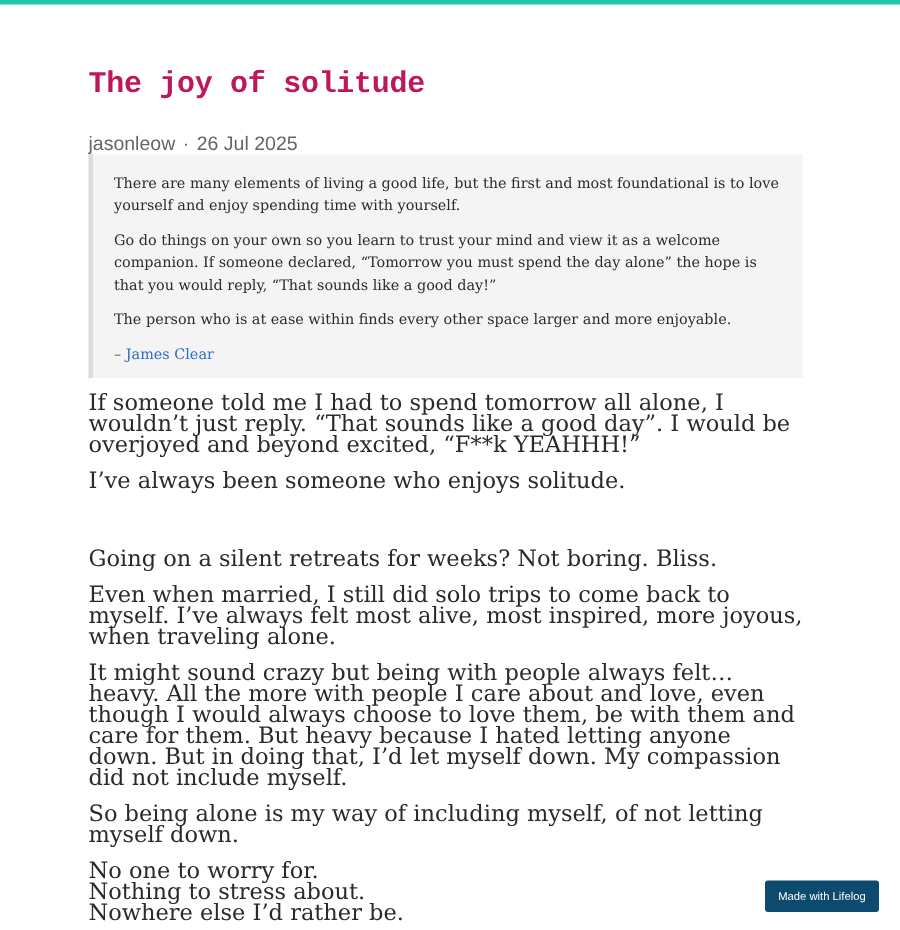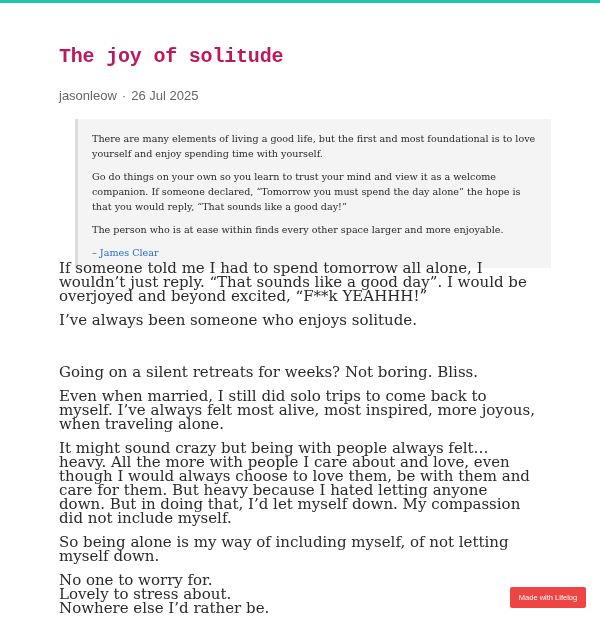--- a/index.html
+++ b/index.html
@@ -28,47 +28,47 @@
   .quote p { margin: 0 0 8px 0; }
   .quote .attrib { color: #2b6cc4; margin-top: 6px; }
   .quote .attrib .dash { color: #555; }
   .body {
     position: absolute; top: 261px; left: 0; width: 476px;
     font-family: "DejaVu Serif", serif; font-size: 15px; line-height: 14px; color: #2a2a2a;
   }
   .body p { margin: 0 0 10px 0; }
   .made-with {
     position: absolute; left: 510px; top: 587px; width: 76px; height: 21px;
-    background: #ef4444; color: #fff; border-radius: 2px;
+    background: #0c4a6e; color: #fff; border-radius: 2px;
     font-family: "Liberation Sans", sans-serif; font-size: 7.5px;
     display: flex; align-items: center; justify-content: center; white-space: nowrap;
   }
 </style>
 </head>
 <body>
 
 <div class="top-bar"></div>
 
 <article class="article">
   <h1 class="title">The joy of solitude</h1>
   <div class="meta">
     <span>jasonleow</span><span class="dot">·</span><span>26 Jul 2025</span>
   </div>
 
-  <blockquote class="quote" style="margin:16px;">
+  <blockquote class="quote" style="margin:0;">
     <p>There are many elements of living a good life, but the first and most foundational is to love yourself and enjoy spending time with yourself.</p>
     <p>Go do things on your own so you learn to trust your mind and view it as a welcome companion. If someone declared, “Tomorrow you must spend the day alone” the hope is that you would reply, “That sounds like a good day!”</p>
     <p>The person who is at ease within finds every other space larger and more enjoyable.</p>
     <p class="attrib"><span class="dash">–</span> <span>James Clear</span></p>
   </blockquote>
 
   <div class="body">
     <p><span>If someone told me I had to spend tomorrow all alone, I wouldn’t just reply. “That sounds like a good day”. I would be overjoyed and beyond excited, “F**k YEAHHH!”</span></p>
     <p><span>I’ve always been someone who enjoys solitude.</span></p>
     <p><br><br><span>Going on a silent retreats for weeks? Not boring. Bliss.</span></p>
     <p><span>Even when married, I still did solo trips to come back to myself. I’ve always felt most alive, most inspired, more joyous, when traveling alone.</span></p>
     <p><span>It might sound crazy but being with people always felt… heavy. All the more with people I care about and love, even though I would always choose to love them, be with them and care for them. But heavy because I hated letting anyone down. But in doing that, I’d let myself down. My compassion did not include myself.</span></p>
     <p><span>So being alone is my way of including myself, of not letting myself down.</span></p>
-    <p><span>No one to worry for.</span><br><span>Lovely to stress about.</span><br><span>Nowhere else I’d rather be.</span></p>
+    <p><span>No one to worry for.</span><br><span>Nothing to stress about.</span><br><span>Nowhere else I’d rather be.</span></p>
   </div>
 </article>
 
 <a class="made-with">Made with Lifelog</a>
 
 </body></html>

